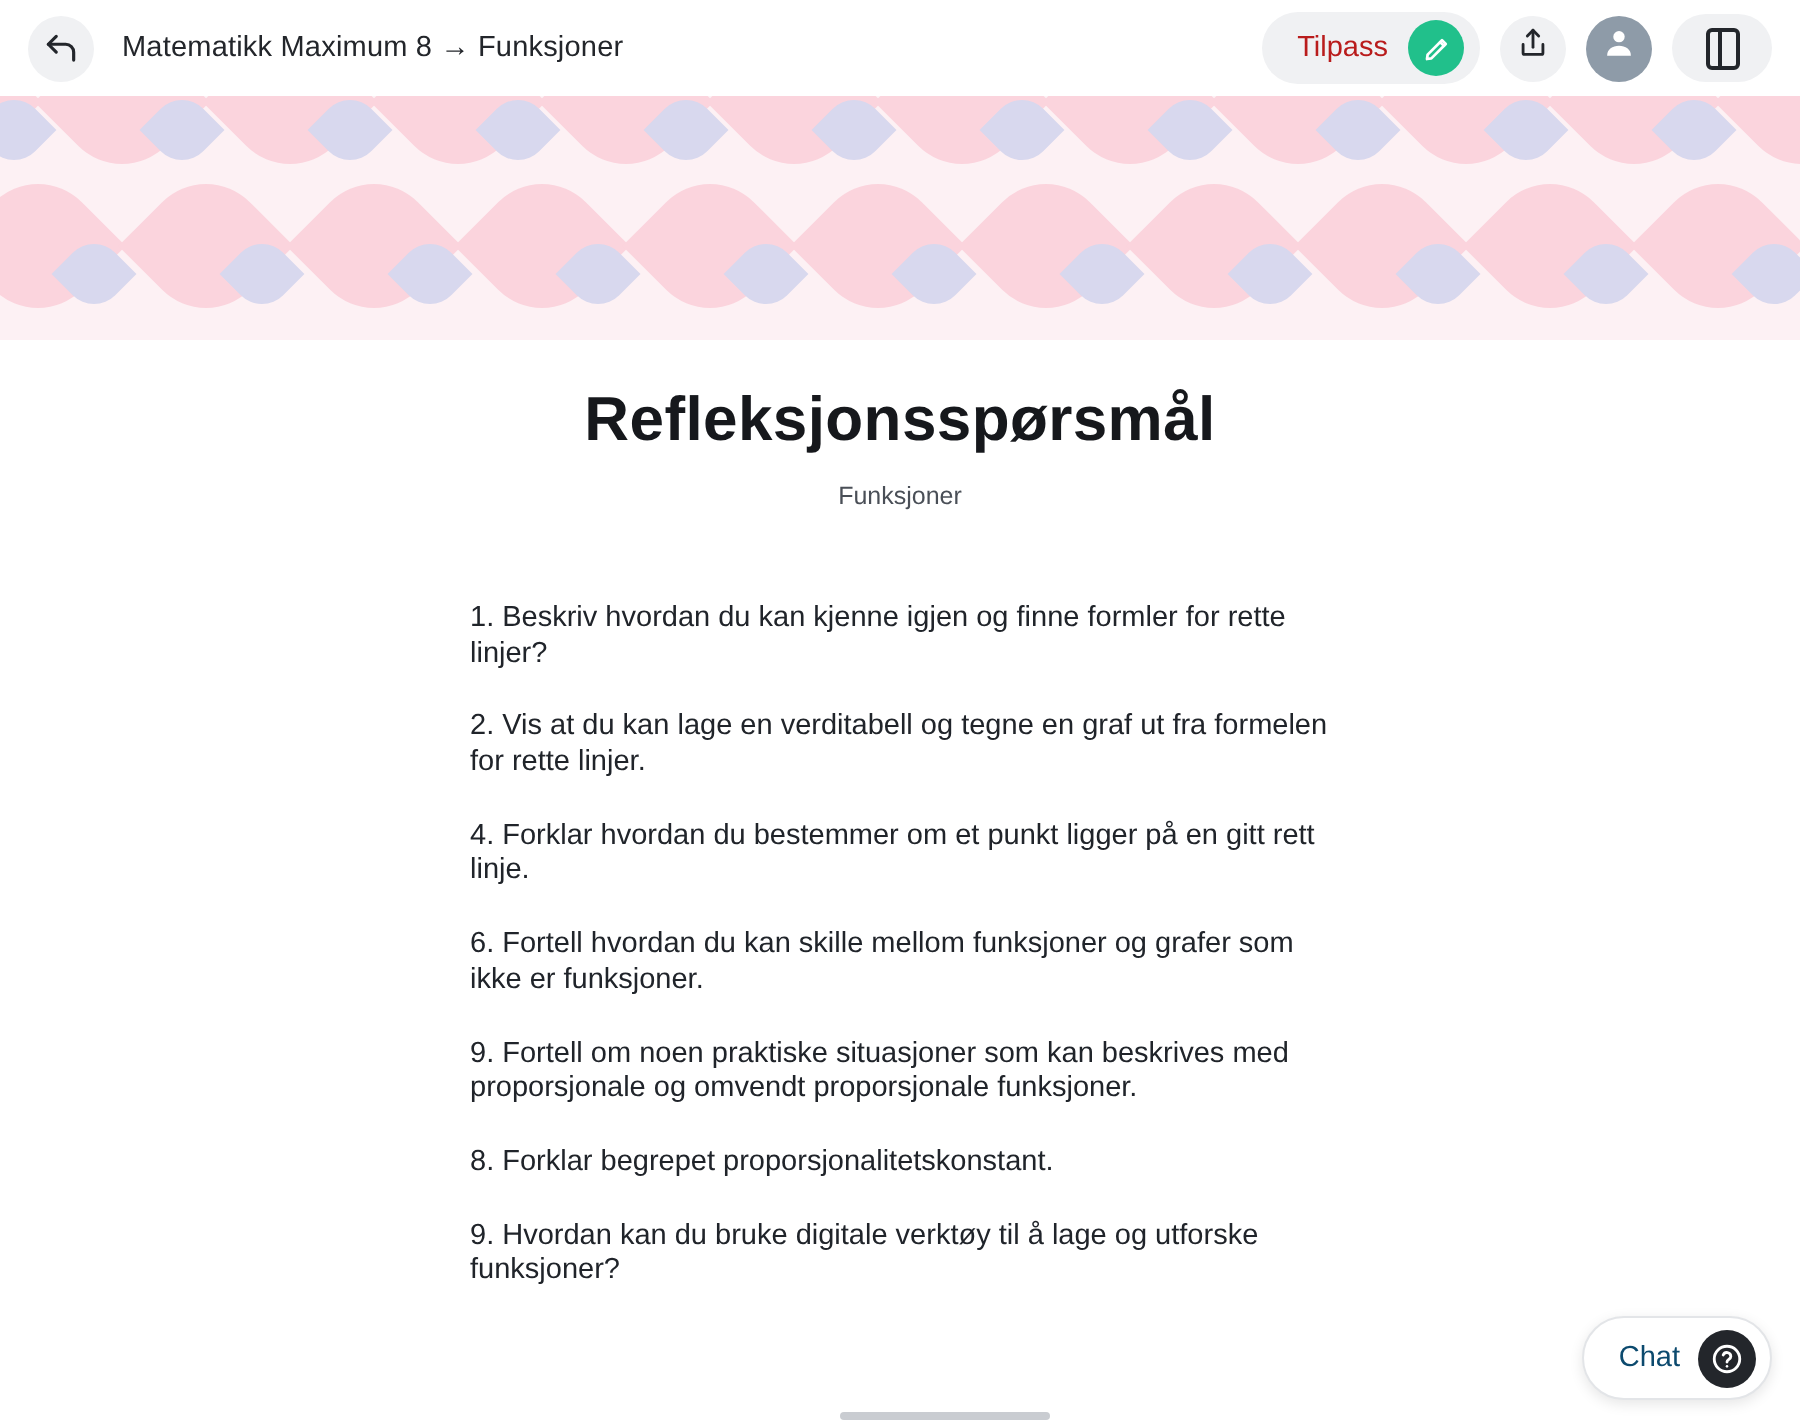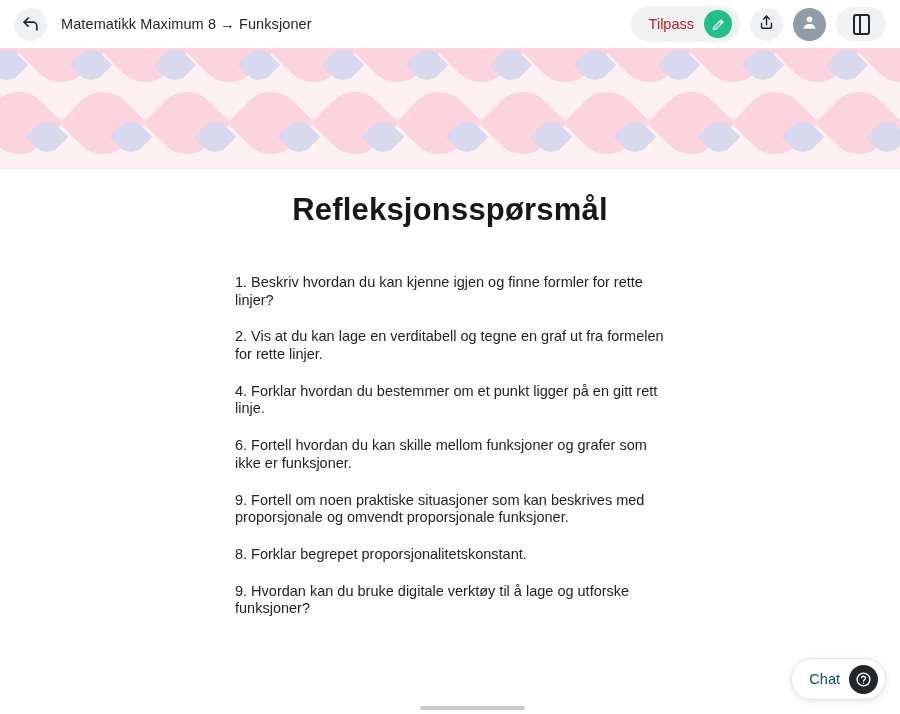--- a/index.html
+++ b/index.html
@@ -281,20 +281,21 @@
     <div class="petal" style="left: 452px; top: 74px; width: 30px; height: 30px; background: rgb(216, 216, 238); transform: rotate(45deg);"></div>
     <div class="petal" style="left: 536px; top: 74px; width: 30px; height: 30px; background: rgb(216, 216, 238); transform: rotate(45deg);"></div>
     <div class="petal" style="left: 620px; top: 74px; width: 30px; height: 30px; background: rgb(216, 216, 238); transform: rotate(45deg);"></div>
     <div class="petal" style="left: 704px; top: 74px; width: 30px; height: 30px; background: rgb(216, 216, 238); transform: rotate(45deg);"></div>
     <div class="petal" style="left: 788px; top: 74px; width: 30px; height: 30px; background: rgb(216, 216, 238); transform: rotate(45deg);"></div>
     <div class="petal" style="left: 872px; top: 74px; width: 30px; height: 30px; background: rgb(216, 216, 238); transform: rotate(45deg);"></div>
   </div>
 
 <div class="content">
   <div class="title">Refleksjonsspørsmål</div>
+  <div class="subtitle">Funksjoner</div>
 
   <div class="qlist" id="qlist">
       <div class="qitem">1. Beskriv hvordan du kan kjenne igjen og finne formler for rette linjer?</div>
       <div class="qitem">2. Vis at du kan lage en verditabell og tegne en graf ut fra formelen for rette linjer.</div>
       <div class="qitem">4. Forklar hvordan du bestemmer om et punkt ligger på en gitt rett linje.</div>
       <div class="qitem">6. Fortell hvordan du kan skille mellom funksjoner og grafer som ikke er funksjoner.</div>
       <div class="qitem">9. Fortell om noen praktiske situasjoner som kan beskrives med proporsjonale og omvendt proporsjonale funksjoner.</div>
       <div class="qitem">8. Forklar begrepet proporsjonalitetskonstant.</div>
       <div class="qitem">9. Hvordan kan du bruke digitale verktøy til å lage og utforske funksjoner?</div>
     </div>

